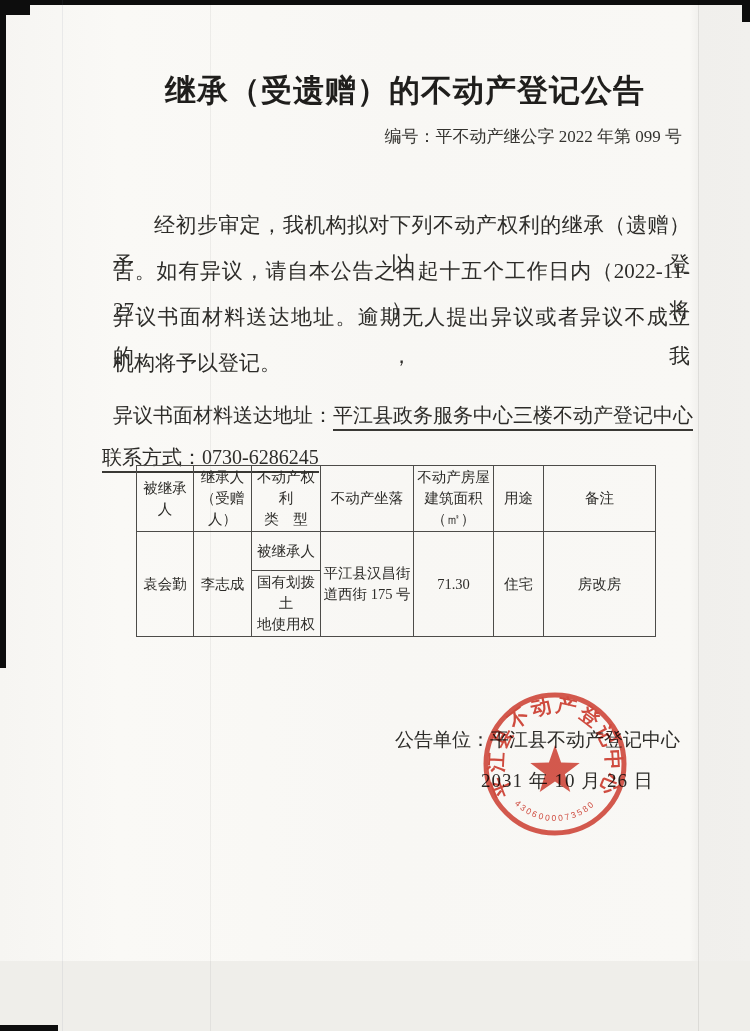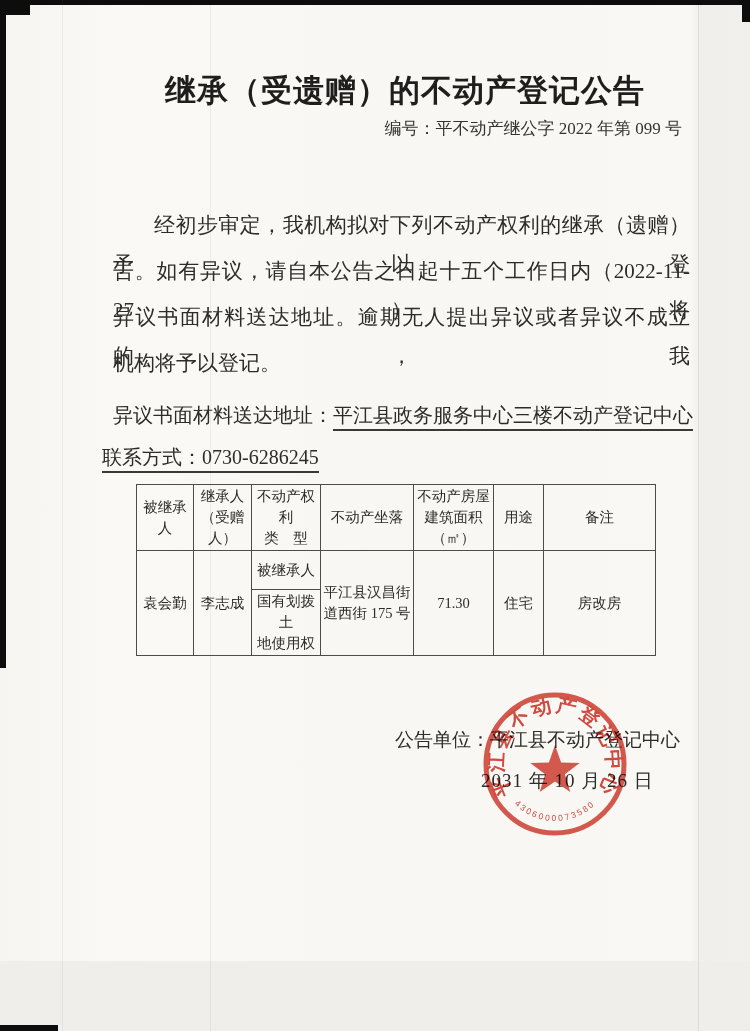--- a/index.html
+++ b/index.html
@@ -9,34 +9,34 @@
   .page{position:absolute;left:0;top:0;width:750px;height:961px;
         background:linear-gradient(90deg,#f6f5f2 0px,#faf9f6 120px,#f8f7f4 400px,#f9f8f5 690px,#f0efec 700px,#f1f0ed 750px);
         color:#2e2d2b;}
   
   .edge{position:absolute;background:#0d0d0d;}
   .crease{position:absolute;top:0;width:1px;height:1031px;}
   
   .doc-title{position:absolute;left:100px;right:40px;top:70px;text-align:center;
              font-family:"Liberation Sans", sans-serif;font-weight:bold;
              font-size:31px;letter-spacing:1px;color:#1f1e1c;}
-  .doc-number{position:absolute;right:68px;top:117px;font-size:17px;color:#34332f;}
+  .doc-number{position:absolute;right:68px;top:125px;font-size:17px;color:#34332f;}
   
   .body-block{position:absolute;left:113px;top:199px;width:577px;}
   .body-line{height:39px;line-height:39px;font-size:21px;color:#2d2c29;
              text-align:justify;margin-top:7px;}
   .jl{text-align-last:justify;}
   .indent{text-indent:41px;}
   .addr-line{position:absolute;left:113px;top:400px;width:590px;height:30px;
              line-height:30px;font-size:20px;color:#2d2c29;}
   .ul{border-bottom:2px solid #3a3935;padding-bottom:3px;}
   .contact-line{position:absolute;left:102px;top:443px;height:28px;line-height:28px;
                 font-size:20px;color:#2d2c29;}
   
-  table.reg{position:absolute;left:136px;top:484px;border-collapse:collapse;
+  table.reg{position:absolute;left:136px;top:465px;border-collapse:collapse;
             table-layout:fixed;font-size:14.5px;color:#2d2c29;}
   table.reg td,table.reg th{border:1px solid #4d4c49;font-weight:normal;
             text-align:center;vertical-align:middle;padding:1px 2px;
             white-space:pre-line;line-height:1.45;}
   
   .issuer-line{position:absolute;left:395px;top:727px;font-size:19px;color:#2d2c29;}
   .date-line{position:absolute;left:481px;top:768px;font-size:19px;color:#2d2c29;
              letter-spacing:1px;}
   .seal{position:absolute;left:475px;top:684px;width:160px;height:160px;
         mix-blend-mode:multiply;opacity:.9;}

